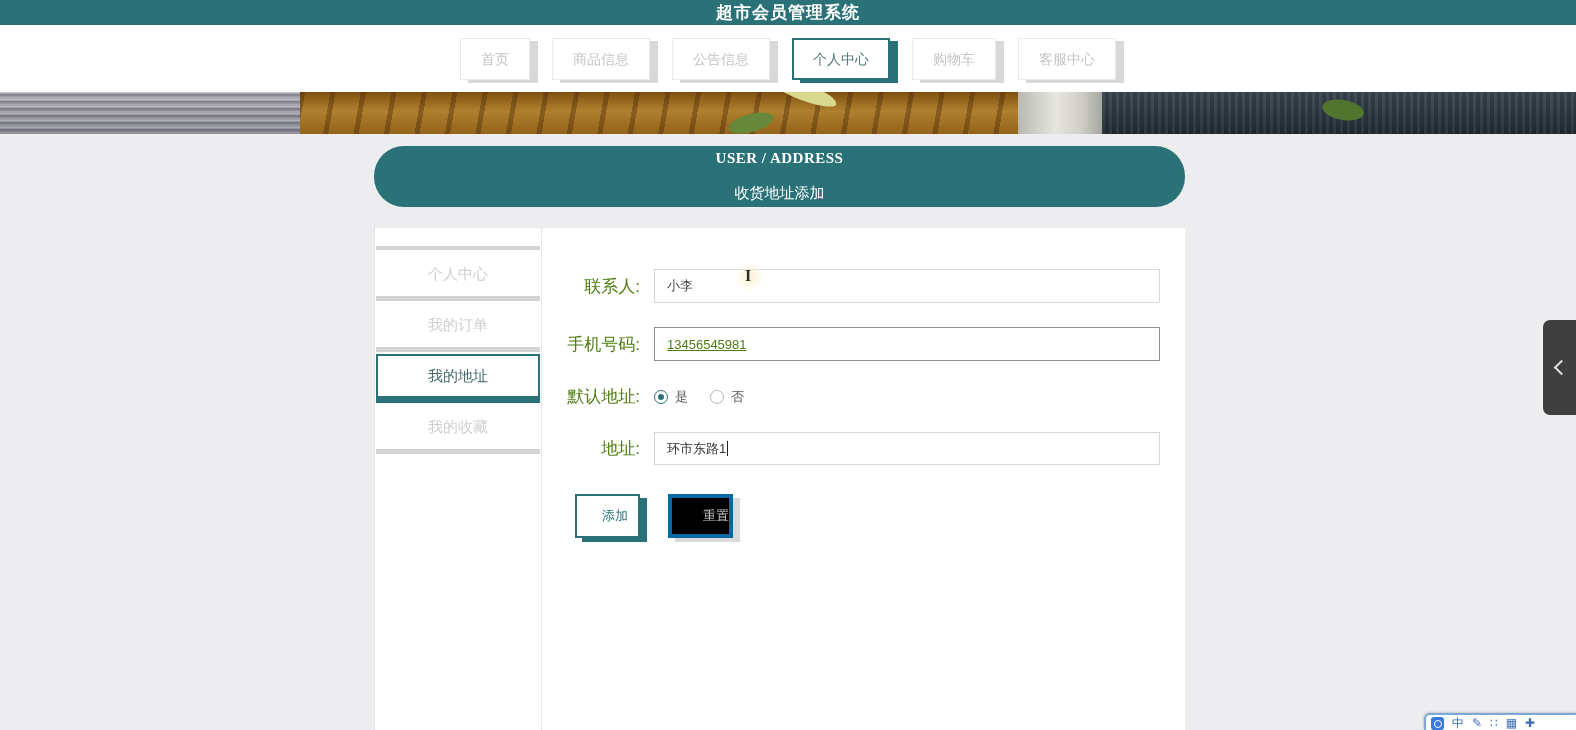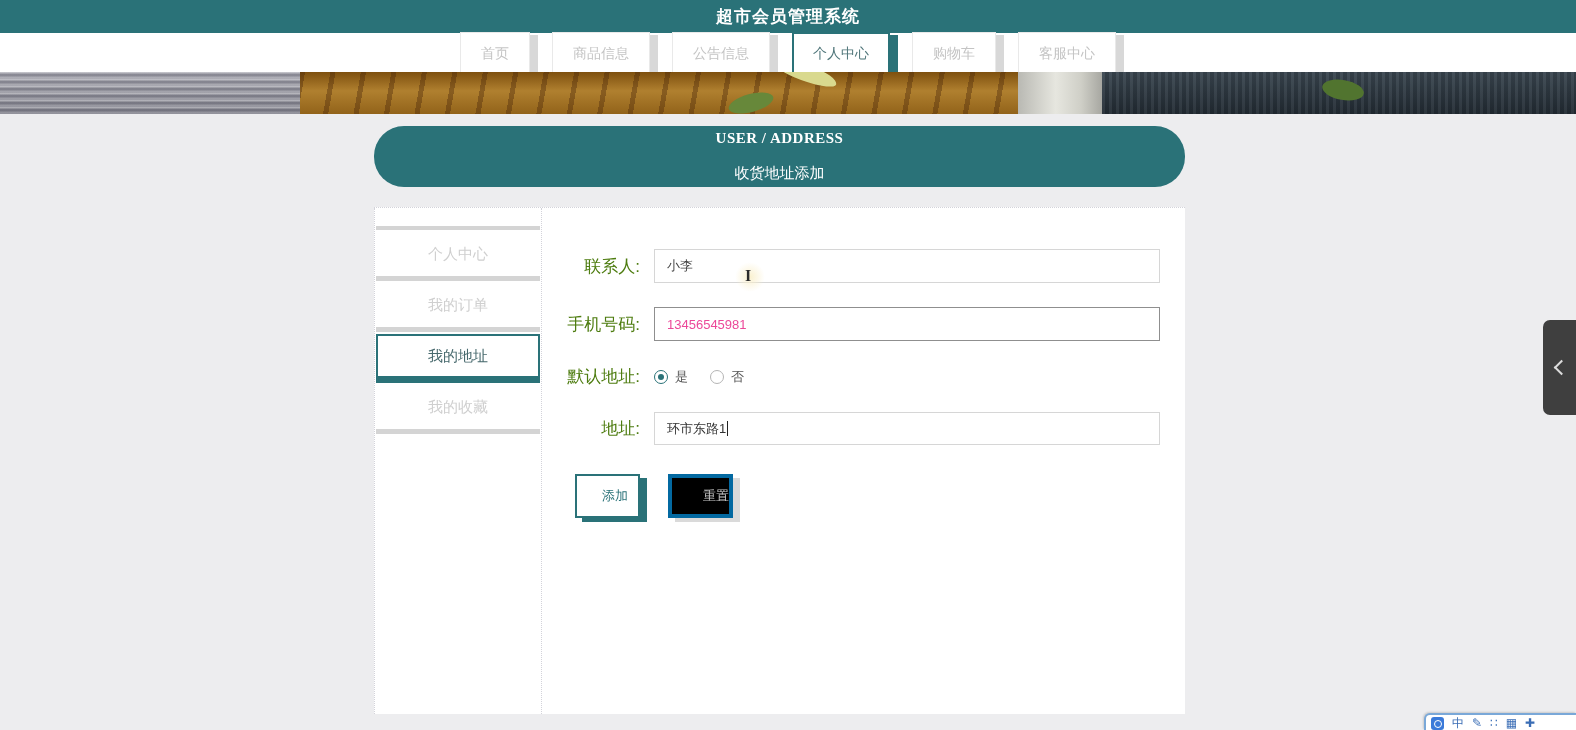--- a/index.html
+++ b/index.html
@@ -5,31 +5,31 @@
   * { margin:0; padding:0; box-sizing:border-box; }
   html,body { width:1576px; height:730px; overflow:hidden; }
   body {
     background:#ededef;
     font-family:"Liberation Sans", sans-serif;
     position:relative;
   }
 
   
   .header {
-    height:33px; background:#2a7278;
+    height:25px; background:#2a7278;
     display:flex; align-items:center; justify-content:center;
   }
   .header-title {
     color:#ffffff; font-family:"Liberation Serif", serif;
     font-weight:bold; font-size:17px; letter-spacing:1px;
   }
 
   
   .navband {
-    height:39px; background:#ffffff;
+    height:67px; background:#ffffff;
     display:flex; align-items:center; justify-content:center; gap:22px;
   }
   .tab {
     background:#fff; border:1px solid #e9e9e9; color:#c4c4c4;
     font-size:14px; padding:13px 20px; line-height:1;
     box-shadow:8px 3px 0 #d8d8d8; cursor:pointer; white-space:nowrap;
   }
   .tab.active {
     border:2px solid #2a7278; color:#50767a;
     box-shadow:8px 3px 0 #2a7278; padding:12px 19px;
@@ -105,21 +105,21 @@
   .form-row { display:flex; align-items:center; margin-bottom:24px; }
   .form-label {
     width:112px; flex-shrink:0; text-align:right; padding-right:14px;
     color:#4d7c0f; font-size:17px;
   }
   .form-input {
     width:506px; height:33px; border:1px solid #d6d6d6; background:#fff;
     padding:16px 12px; font-size:13px; color:#444; outline:none;
     font-family:"Liberation Sans", sans-serif;
   }
-  .form-input.strong { border-color:#8f8f8f; color:#ec4899; }
+  .form-input.strong { border-color:#8f8f8f; color:#4d7c0f;text-decoration:underline; }
   .fake-input {
     width:506px; height:33px; border:1px solid #d6d6d6; background:#fff;
     padding:8px 12px; font-size:13px; color:#333;
     display:flex; align-items:center;
   }
   .caret { display:inline-block; width:1px; height:15px; background:#222; margin-left:1px; }
 
   
   .radio-group { display:flex; align-items:center; gap:22px; font-size:13px; color:#555; }
   .radio-opt { display:flex; align-items:center; gap:7px; cursor:pointer; }

